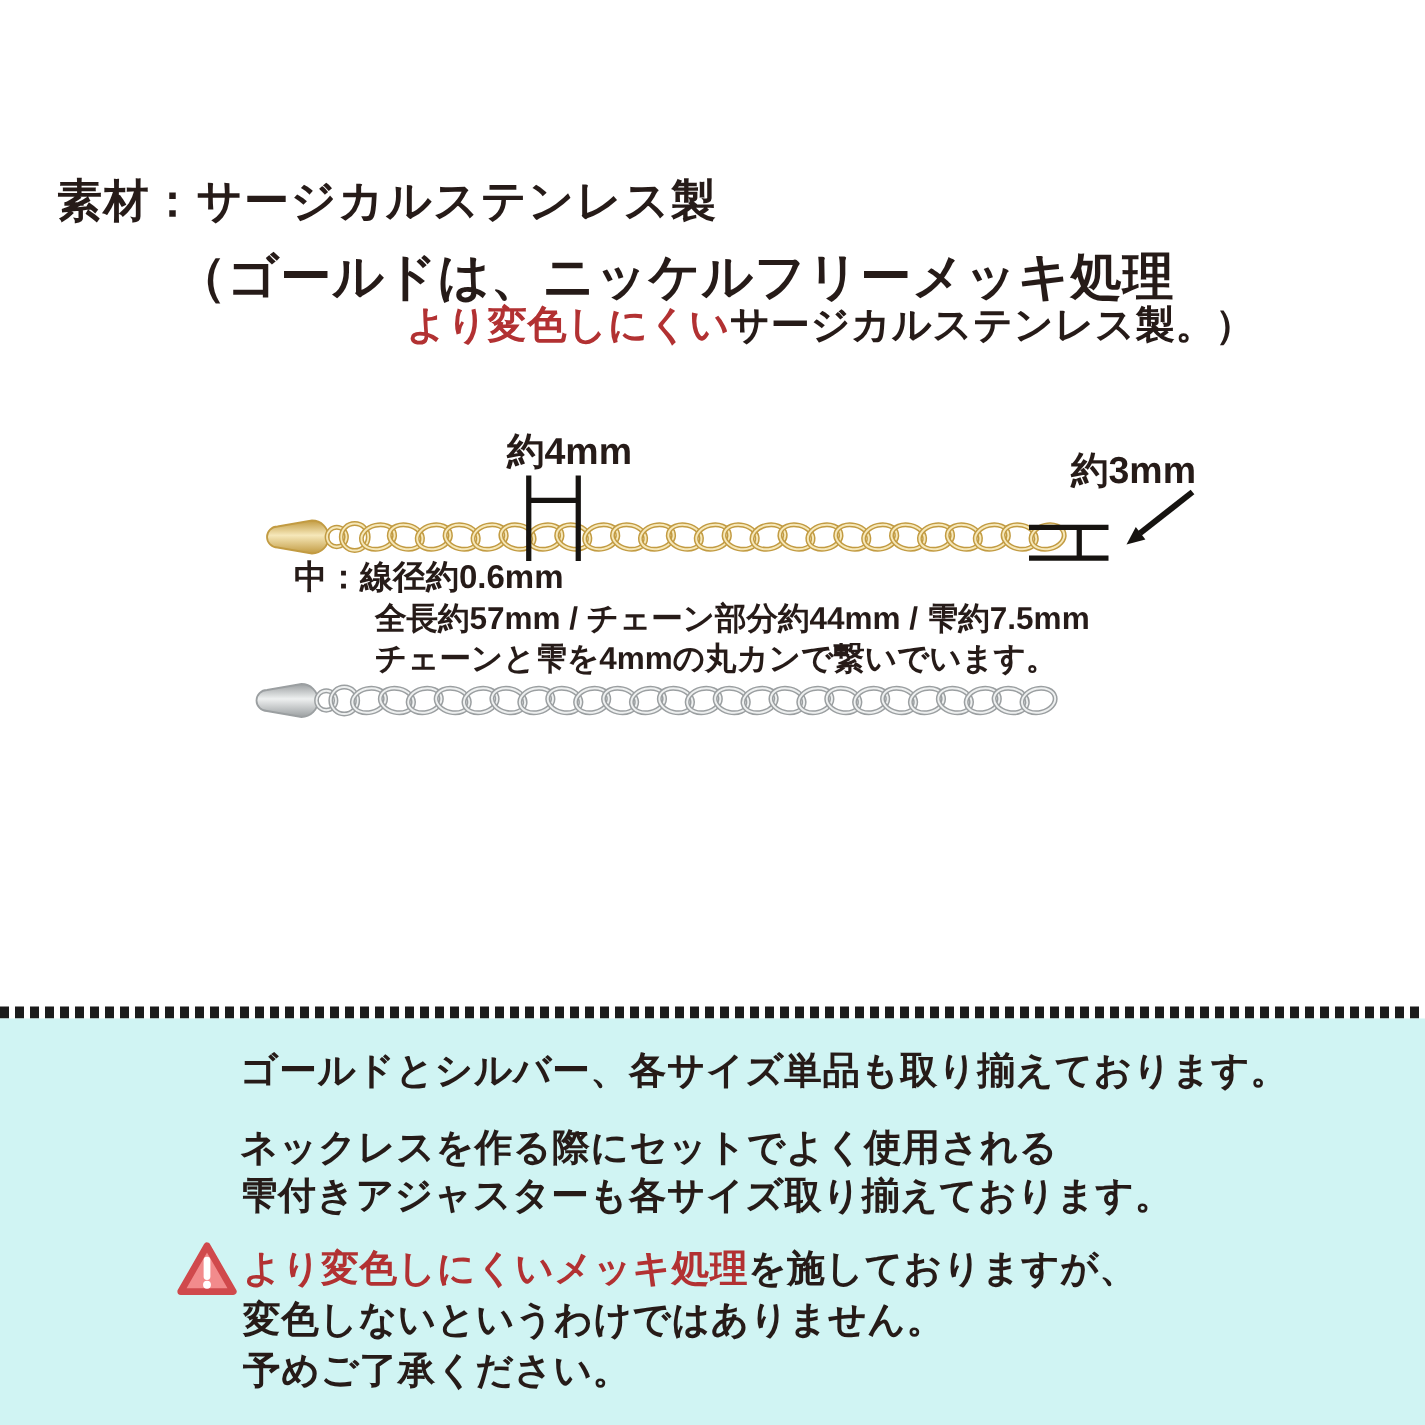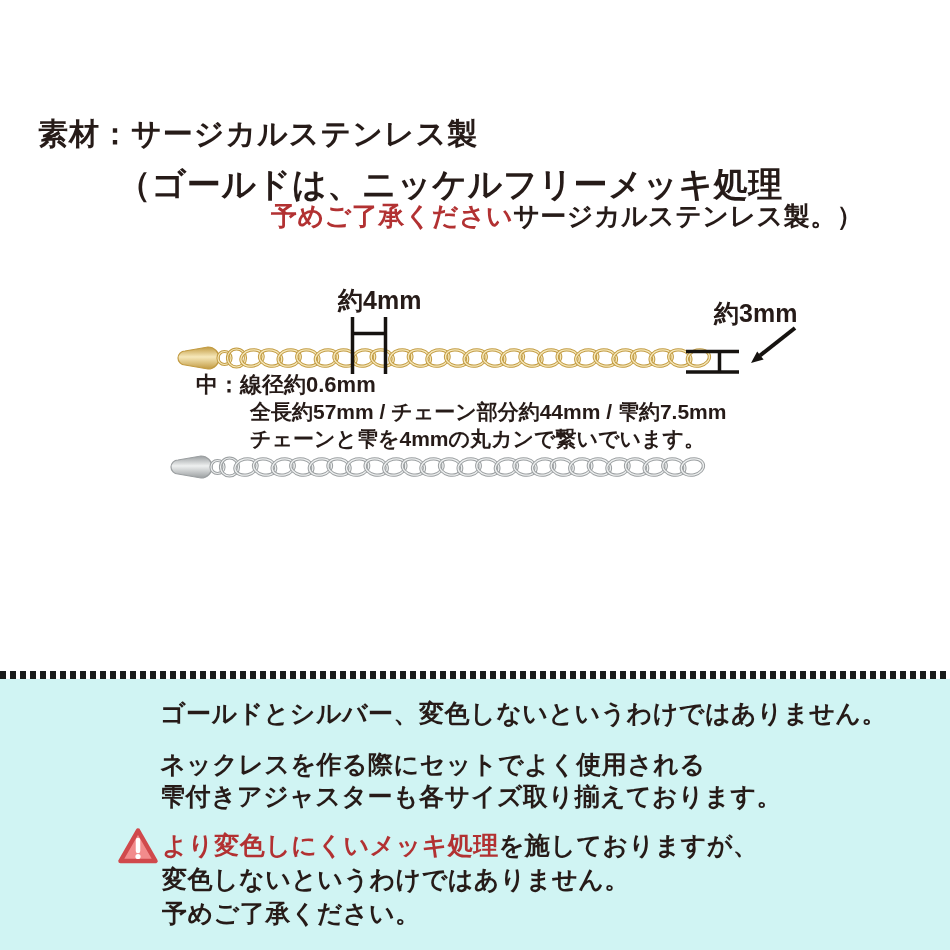--- a/index.html
+++ b/index.html
@@ -39,21 +39,21 @@
   .fw3{left:162px;top:218px;}
   .warn-icon{position:absolute;left:117px;top:148px;width:42px;height:38px;}
 </style>
 </head>
 <body>
 
 <div class="canvas">
 
   <div class="abs title">素材：サージカルステンレス製</div>
   <div class="abs paren1">（ゴールドは、ニッケルフリーメッキ処理</div>
-  <div class="abs paren2"><span class="red">予めご了承ください</span><span>サージカルステンレス製。）</span></div>
+  <div class="abs paren2"><span class="red">より変色しにくい</span><span>サージカルステンレス製。）</span></div>
 
   <svg id="diagram" width="950" height="230" viewBox="0 0 950 230">
     <defs>
       <linearGradient id="goldGrad" x1="0" y1="0" x2="0" y2="1">
           <stop offset="0" stop-color="#c29b42"></stop>
           <stop offset="0.45" stop-color="#f6e8ba"></stop>
           <stop offset="1" stop-color="#c29b42"></stop>
         </linearGradient>
       <linearGradient id="silverGrad" x1="0" y1="0" x2="0" y2="1">
           <stop offset="0" stop-color="#9b9fa1"></stop>
@@ -197,21 +197,21 @@
     </g>
 
     <text class="spec-first" x="196" y="114">中：線径約0.6mm</text>
     <text class="spec" x="250" y="141">全長約57mm / チェーン部分約44mm / 雫約7.5mm</text>
     <text class="spec" x="250" y="168">チェーンと雫を4mmの丸カンで繋いでいます。</text>
   </svg>
 
   <div class="divider"></div>
 
   <div class="footer">
-    <div class="fline f1">ゴールドとシルバー、変色しないというわけではありません。</div>
+    <div class="fline f1">ゴールドとシルバー、各サイズ単品も取り揃えております。</div>
     <div class="fline f2b">雫付きアジャスターも各サイズ取り揃えております。</div>
     <div class="fline f2a">ネックレスを作る際にセットでよく使用される</div>
 
     <svg class="warn-icon" viewBox="0 0 42 38">
       <polygon id="warnTri" points="21,3.5 38.5,34 3.5,34" fill="#f28b8c" stroke="#d0494c" stroke-width="4.5" stroke-linejoin="round"></polygon>
       <line x1="21" y1="13" x2="21" y2="24" stroke="#ffffff" stroke-width="4.5" stroke-linecap="round"></line>
       <circle cx="21" cy="29.5" r="2.6" fill="#ffffff"></circle>
     </svg>
     <div class="fline fw1"><span class="red">より変色しにくいメッキ処理</span><span>を施しておりますが、</span></div>
     <div class="fline fw2">変色しないというわけではありません。</div>

